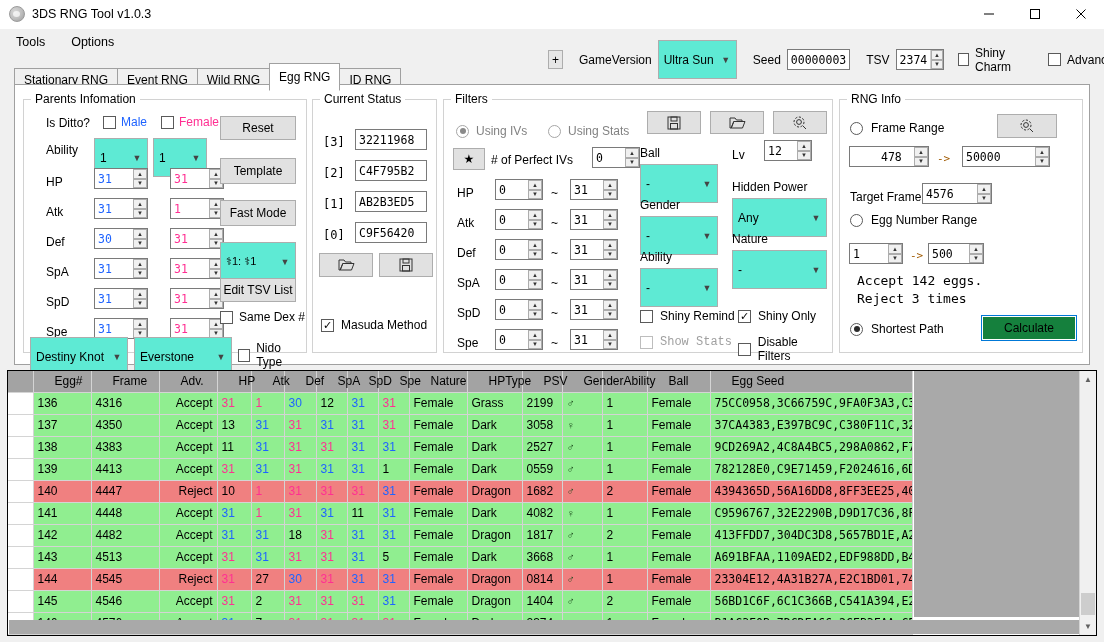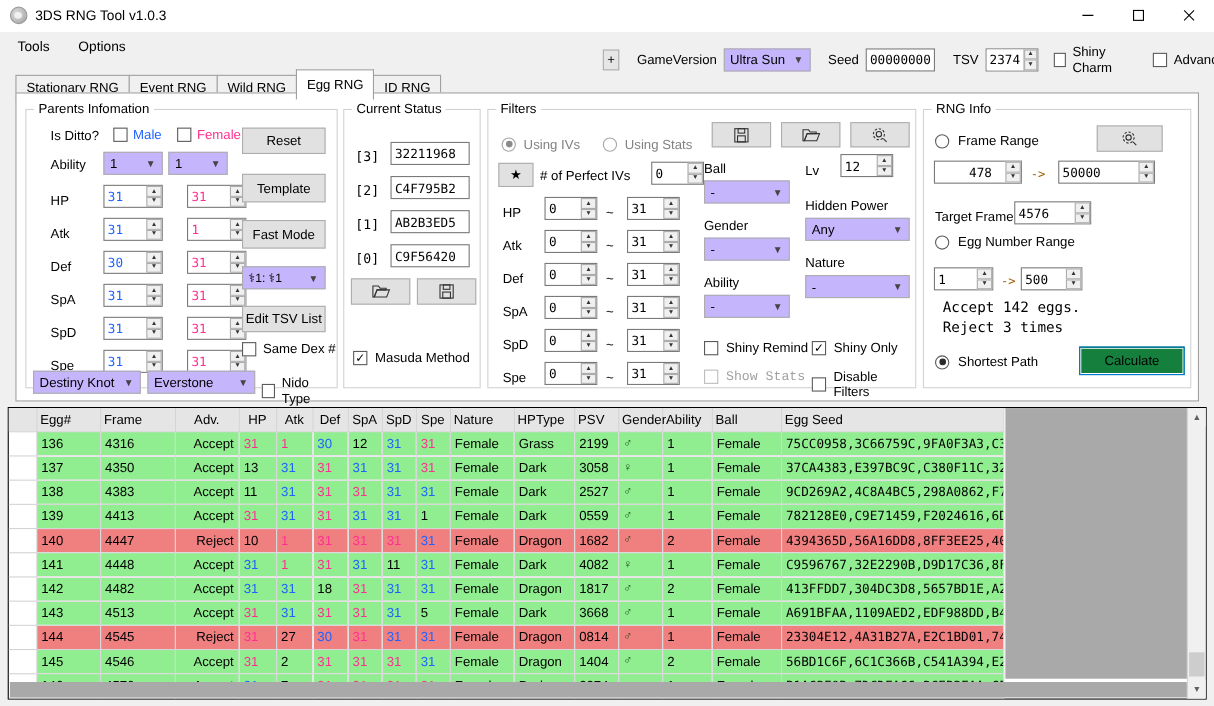--- a/index.html
+++ b/index.html
@@ -47,21 +47,21 @@
   .topstrip {
     position:absolute; left:548px; top:40px; display:flex; align-items:center; gap:0;
     font-size:12px;
   }
   .plusbtn {
     width:17px; height:19px; background:#e6e6e6; border:1px solid #adadad;
     display:flex; align-items:center; justify-content:center; font-size:12px;
   }
   .lbl { margin:0 6px 0 16px; }
   .combo {
-    background:#c4b5fd; border:1px solid #adadad; height:21px;
+    background:#5eead4; border:1px solid #adadad; height:39px;
     display:flex; align-items:center; padding:0 2px 0 5px; font-size:12px;
     color:#000; position:relative;
   }
   .combo .cval { flex:1; white-space:nowrap; overflow:hidden; }
   .chev { width:16px; text-align:center; font-size:9px; color:#444; }
   .txtbox {
     background:#fff; border:1px solid #7a7a7a; height:21px;
     display:flex; align-items:center; padding:0 3px;
     font-family:"DejaVu Sans Mono", monospace; font-size:11.5px;
   }
@@ -129,22 +129,22 @@
 
   .mono { font-family:"DejaVu Sans Mono", monospace; }
 
   
   .tablewrap {
     position:absolute; left:7px; top:370px; width:1090px; height:266px;
     background:#fff; border:1px solid #000;
   }
   table.grid { border-collapse:collapse; table-layout:fixed; font-size:12px; }
   table.grid th {
-    background:#e5e5e5; font-weight:normal; border-right:1px solid #d4d4d4;
-    border-bottom:1px solid #d4d4d4; height:21px; padding:0 3px; text-align:left;
+    background:#a3a3a3; font-weight:normal; border-right:1px solid #d4d4d4;
+    border-bottom:1px solid #d4d4d4; height:21px; padding:0 21px; text-align:left;
     white-space:nowrap;
   }
   table.grid td {
     border-right:1px solid #d4d4d4; border-bottom:1px solid #d4d4d4;
     height:22px; padding:0 4px; white-space:nowrap; overflow:hidden;
   }
   tr.accept td { background:#90ee90; }
   tr.reject td { background:#f08080; }
   td.sel { background:#fff !important; border-right:1px solid #d4d4d4; }
   .iv-p { color:#ff2f92; }
@@ -200,21 +200,21 @@
 </div>
 
 <div class="topstrip">
   <div class="plusbtn">+</div>
   <div class="lbl">GameVersion</div>
   <div class="combo" style="width:90px;">
     <span class="cval">Ultra Sun</span>
     <span class="chev">▼</span>
   </div>
   <div class="lbl">Seed</div>
-  <div class="txtbox" style="width:72px;">00000000</div>
+  <div class="txtbox" style="width:72px;">00000003</div>
   <div class="lbl">TSV</div>
   <div class="spin-wrap" style="width:48px;">
     <div class="sv">2374</div>
     <div class="spin-btns">
         <div>▲</div>
         <div>▼</div>
       </div>
   </div>
   <div class="chk">
     <span class="box"></span>

